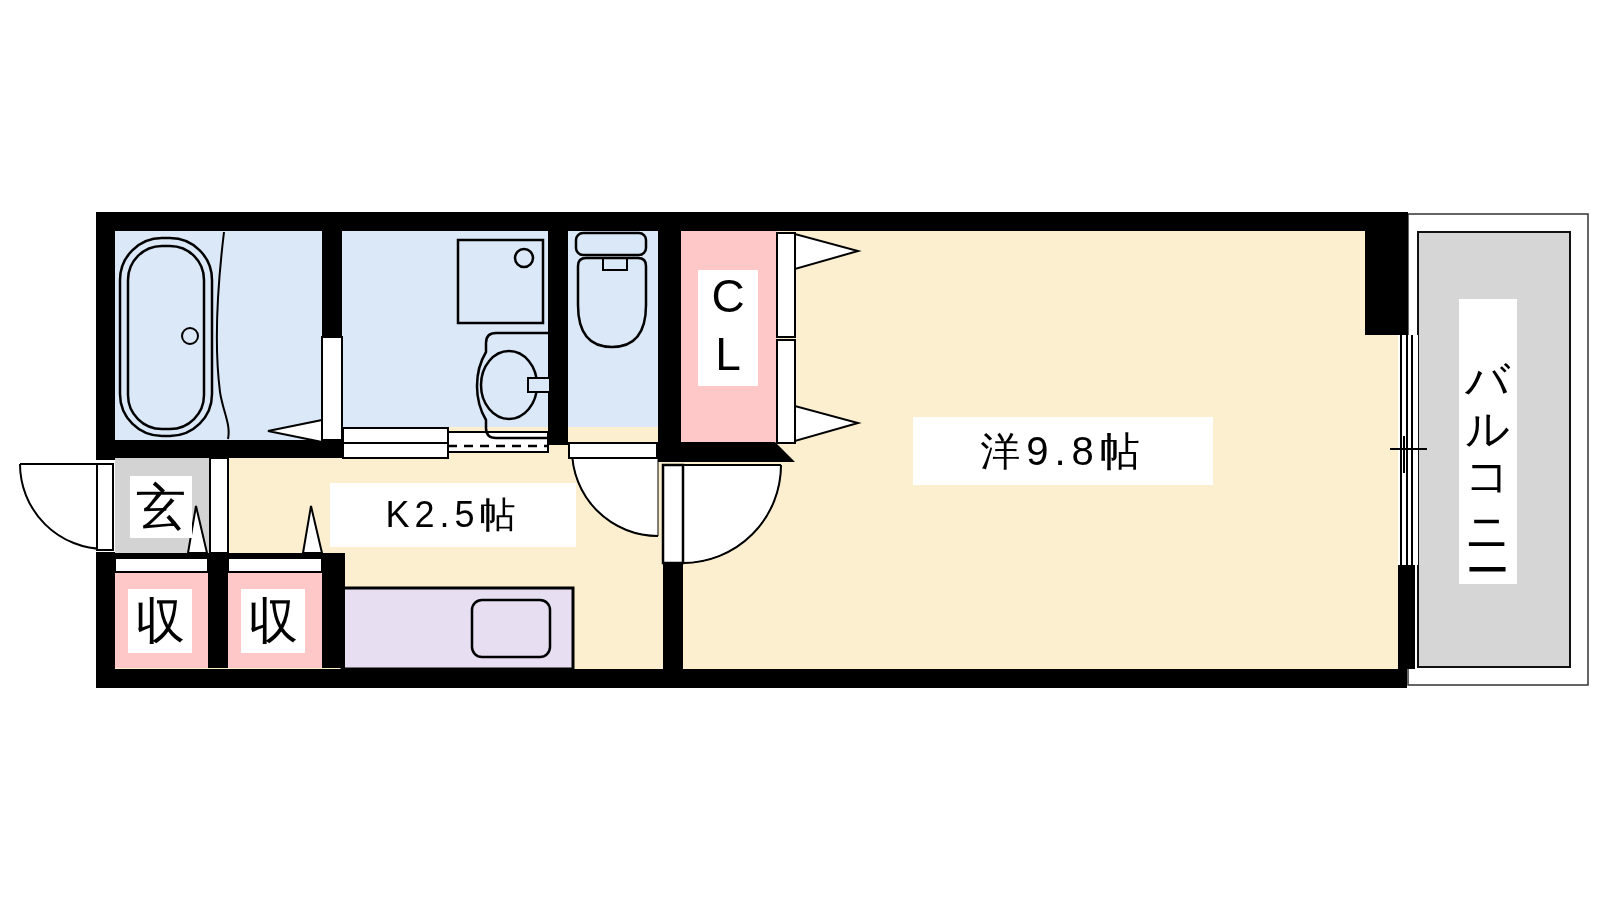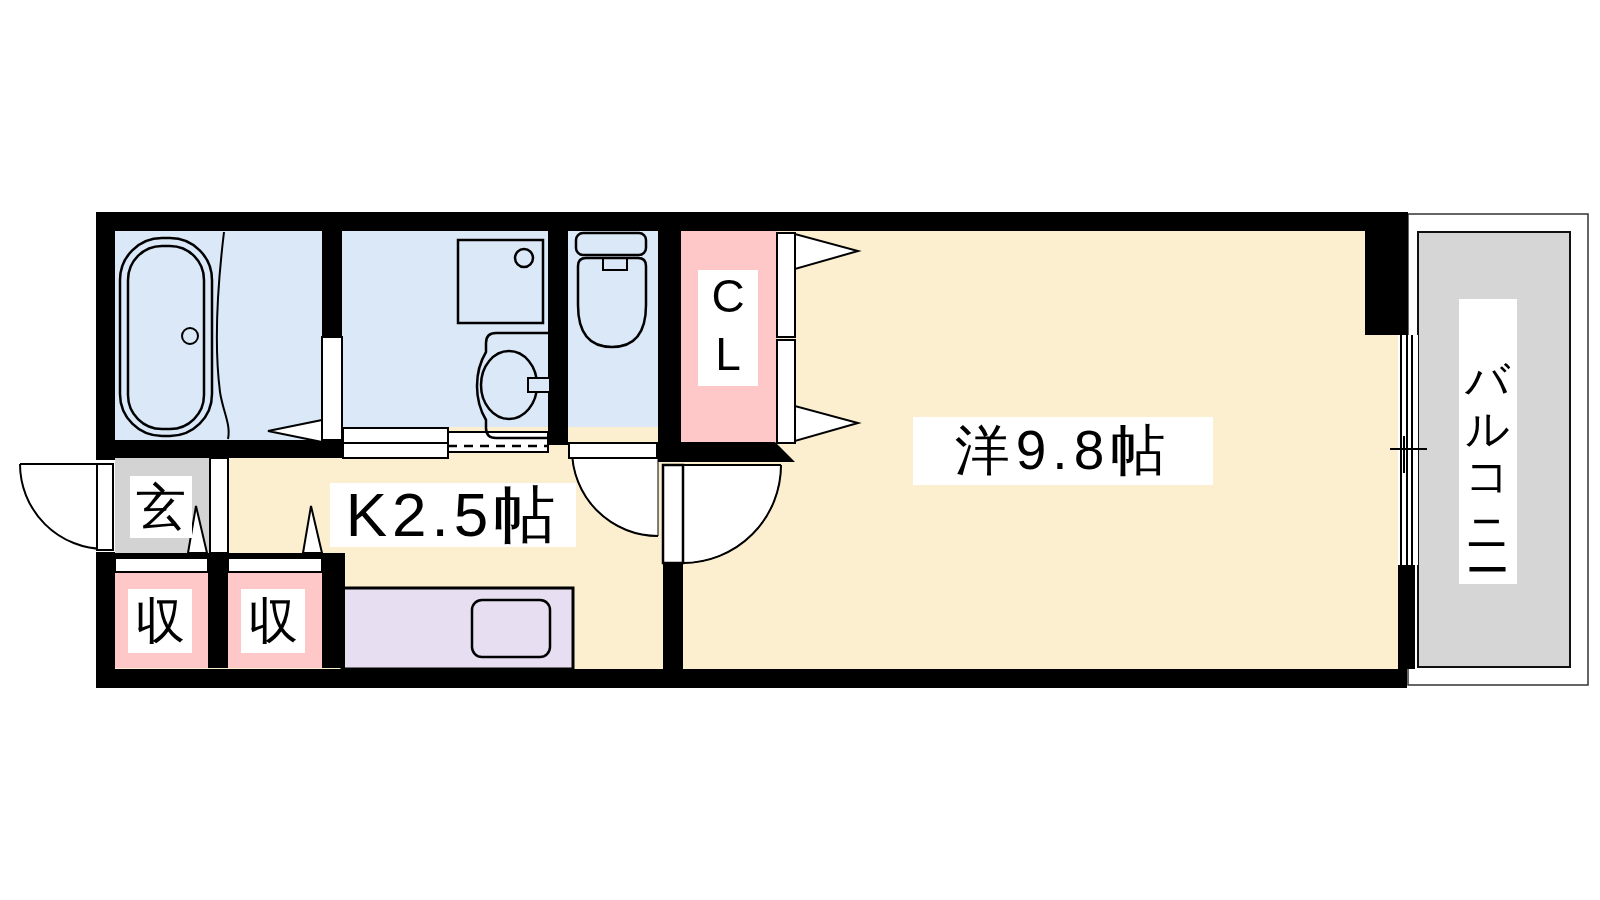--- a/index.html
+++ b/index.html
@@ -6,23 +6,23 @@
   #canvas{position:relative;width:1600px;height:900px;background:#fff;overflow:hidden;
           font-family:"Liberation Sans",sans-serif;}
   #plan-svg{position:absolute;left:0;top:0;}
   .label{position:absolute;background:#fff;color:#000;display:flex;align-items:center;
          justify-content:center;text-align:center;line-height:1.05;white-space:nowrap;}
   .label.vertical{writing-mode:vertical-rl;}
   .label.upright{writing-mode:vertical-rl;text-orientation:upright;}
   .lbl-entrance{left:130px;top:476px;width:62px;height:62px;font-size:50px;}
   .lbl-storage-l{left:128px;top:589px;width:64px;height:64px;font-size:50px;}
   .lbl-storage-r{left:241px;top:589px;width:64px;height:64px;font-size:50px;}
-  .lbl-kitchen{left:330px;top:483px;width:246px;height:64px;font-size:62px;letter-spacing:5px;}
+  .lbl-kitchen{left:330px;top:483px;width:246px;height:64px;font-size:36px;letter-spacing:5px;}
   .lbl-closet{left:698px;top:270px;width:60px;height:116px;font-size:46px;letter-spacing:6px;}
-  .lbl-western{left:913px;top:417px;width:300px;height:68px;font-size:55px;letter-spacing:6px;}
+  .lbl-western{left:913px;top:417px;width:300px;height:68px;font-size:40px;letter-spacing:6px;}
   .lbl-balcony{left:1459px;top:299px;width:58px;height:285px;font-size:44px;letter-spacing:4px;}
 </style>
 </head>
 <body>
 
 <div id="canvas">
 <svg id="plan-svg" width="1600" height="900" viewBox="0 0 1600 900">
 
   <g>
     <rect x="115" y="231" width="1283" height="438" fill="#fbefd0"></rect>

